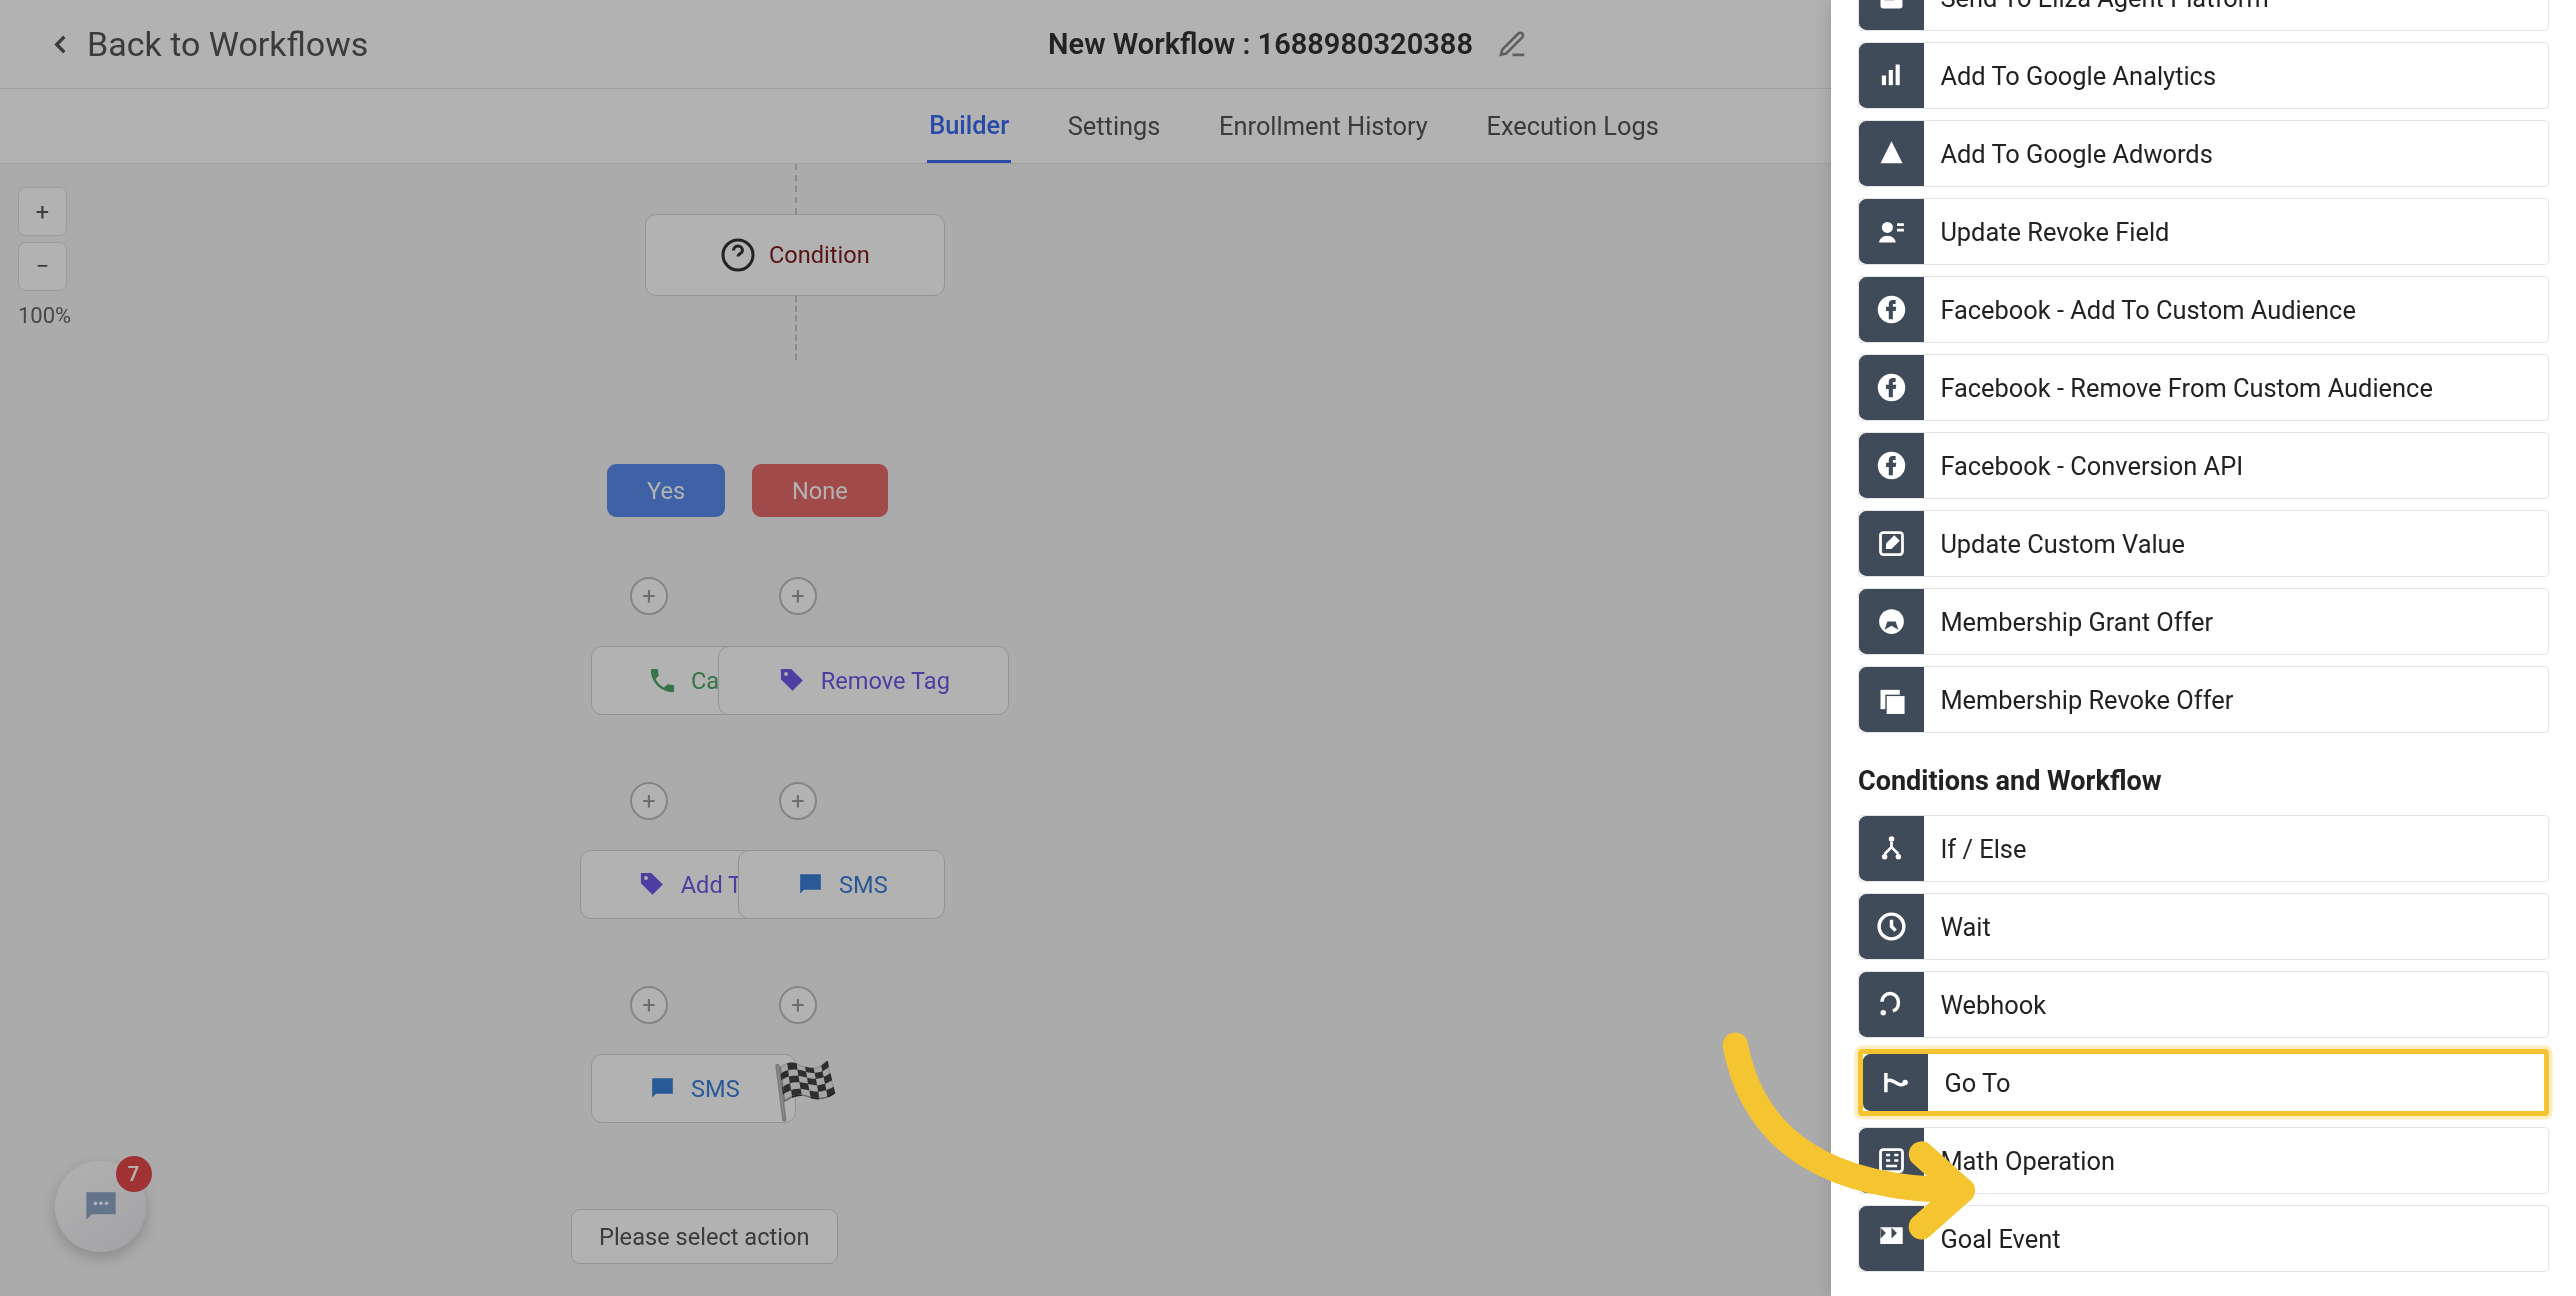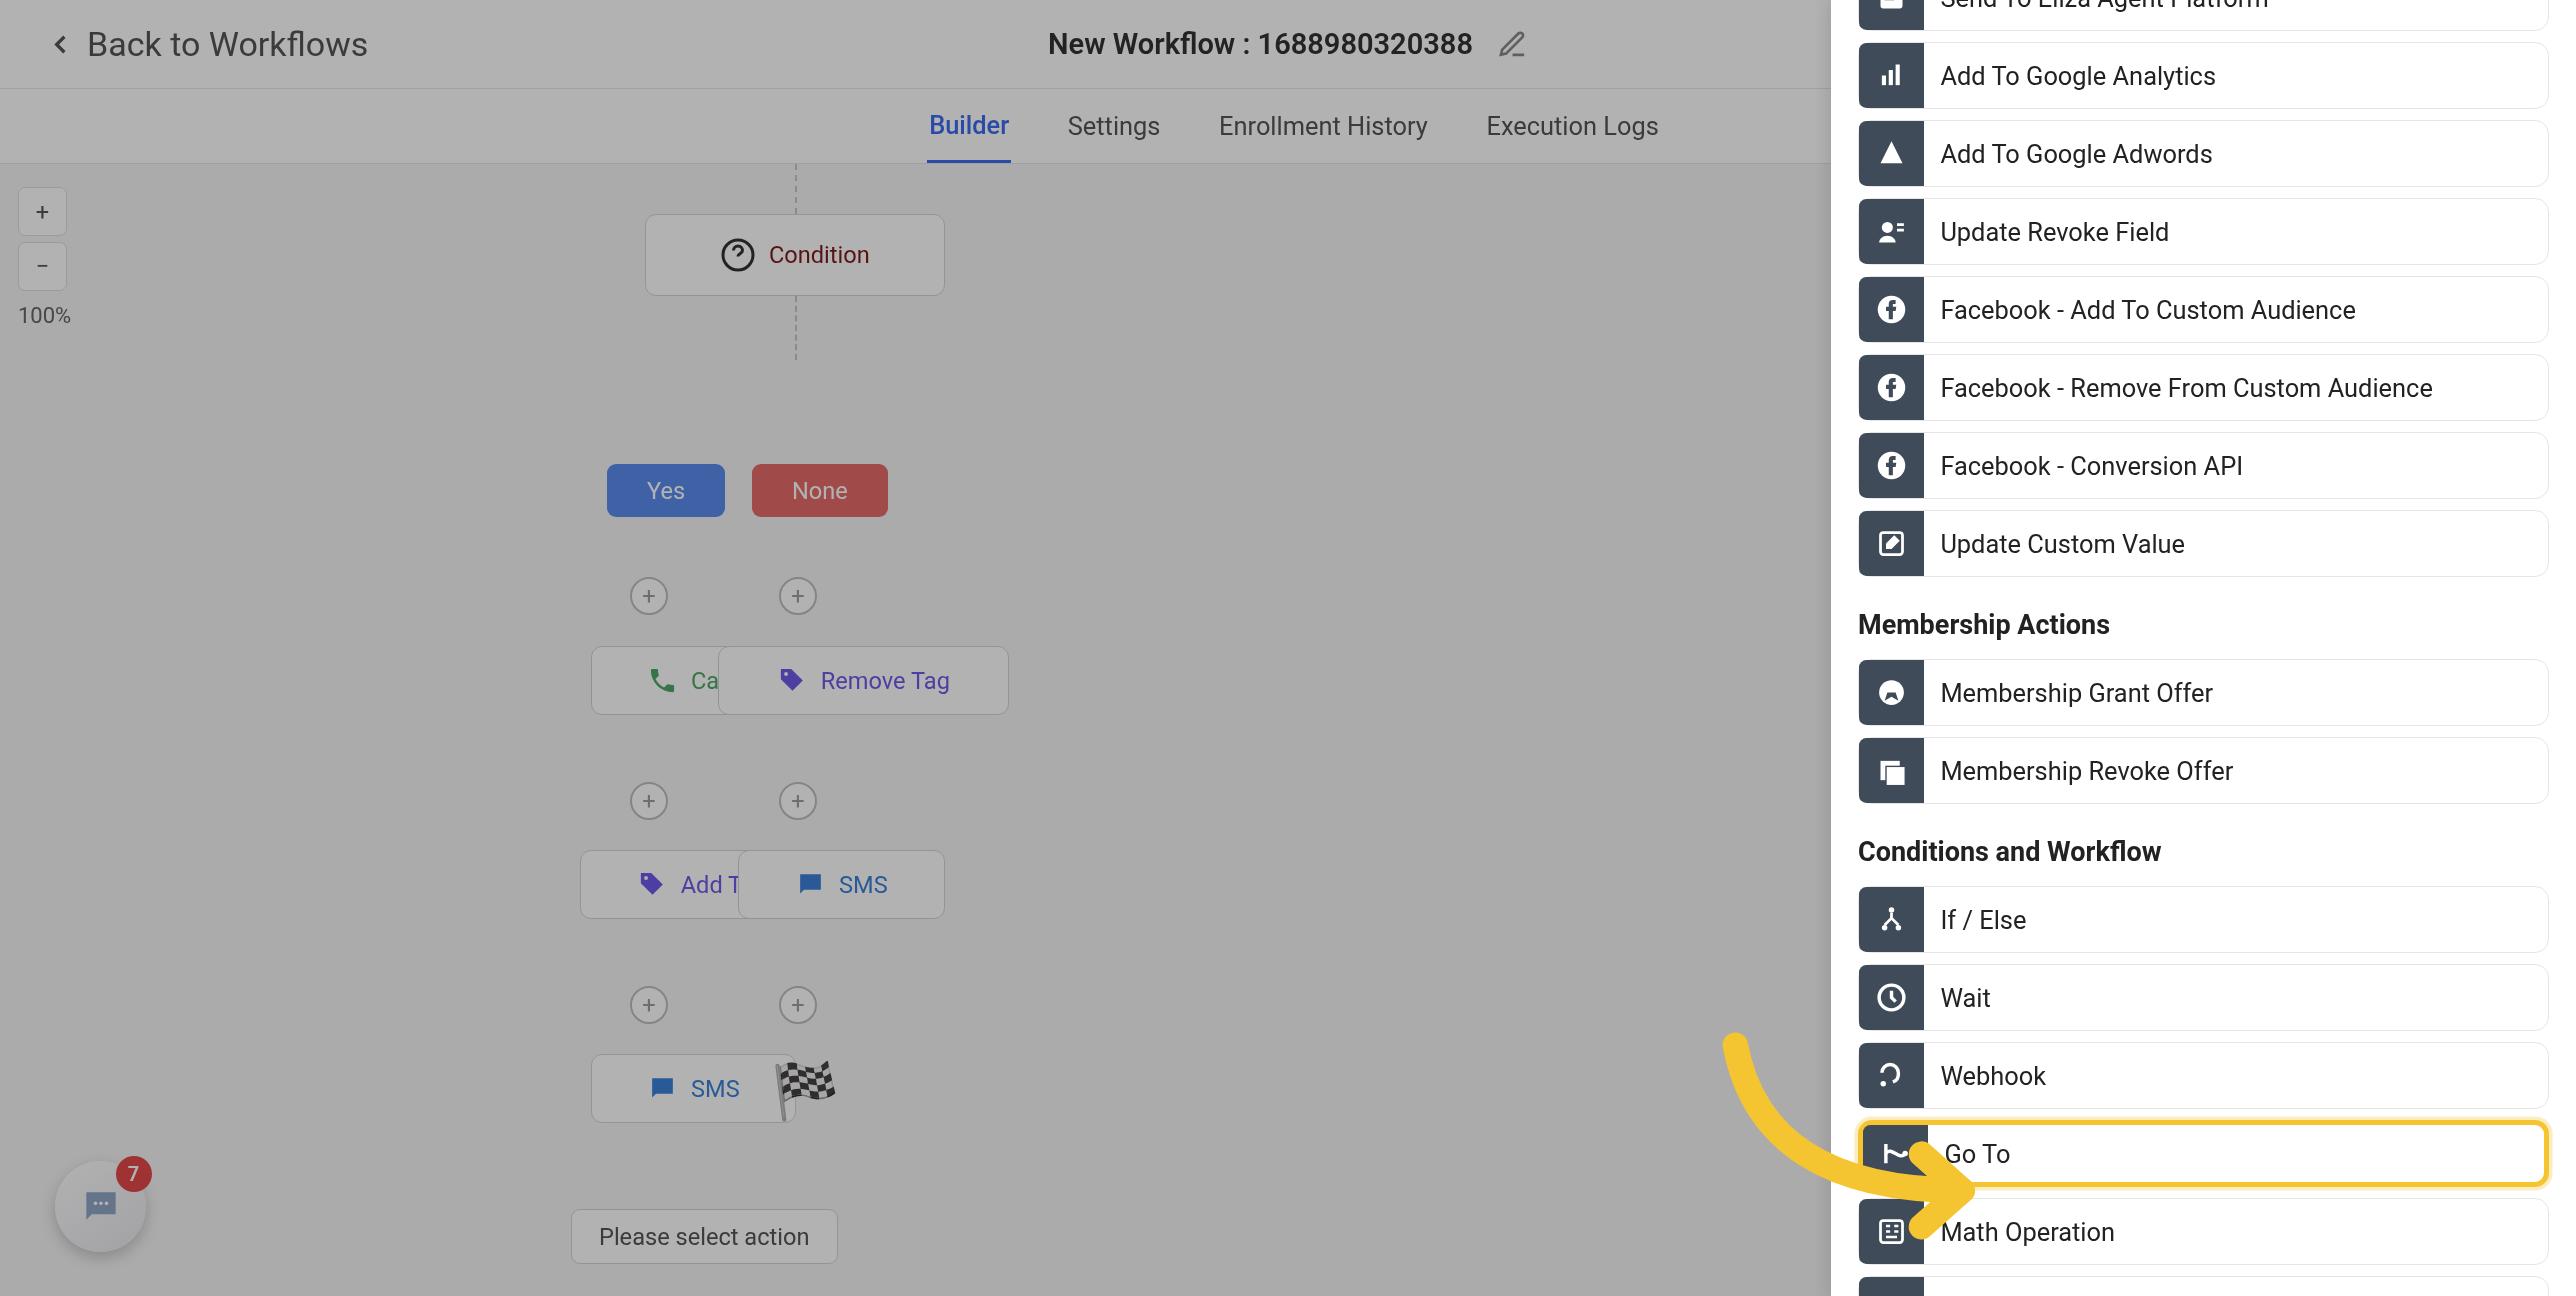--- a/index.html
+++ b/index.html
@@ -183,21 +183,21 @@
       box-shadow: -3.6px 0 14.5px rgba(0,0,0,0.1);
       overflow-y: auto;
       z-index: 10;
       padding: 0 27px;
     }
     .panel-item {
       display: flex;
       align-items: center;
       gap: 16.4px;
       border: 1.8px solid #e5e5e5;
-      border-radius: 14px;
+      border-radius: 4px;
       padding: 0;
       margin-bottom: 11px;
       cursor: pointer;
       height: 67px;
       background: #fff;
     }
     .panel-item-icon {
       width: 65px;
       height: 100%;
       background: #404b5a;
@@ -439,21 +439,20 @@
       <div class="panel-item">
         <div class="panel-item-icon">
           <svg width="33" height="33" viewBox="0 0 24 24">
             <rect x="4" y="4" width="16" height="16" rx="2" fill="none" stroke="#fff" stroke-width="2"></rect>
             <path d="M8 12l6-6 4 4-6 6H8z" fill="#fff"></path>
           </svg>
         </div>
         <span class="panel-item-label">Update Custom Value</span>
       </div>
     </div>
-  <div class="panel-section-header">Membership Actions</div>
   <div id="panel-membership">
       <div class="panel-item">
         <div class="panel-item-icon">
           <svg width="33" height="33" viewBox="0 0 24 24">
             <circle cx="12" cy="12" r="9" fill="#fff"></circle>
             <path d="M9 12l-2 6 5-3 5 3-2-6" fill="#404b5a"></path>
           </svg>
         </div>
         <span class="panel-item-label">Membership Grant Offer</span>
       </div>

